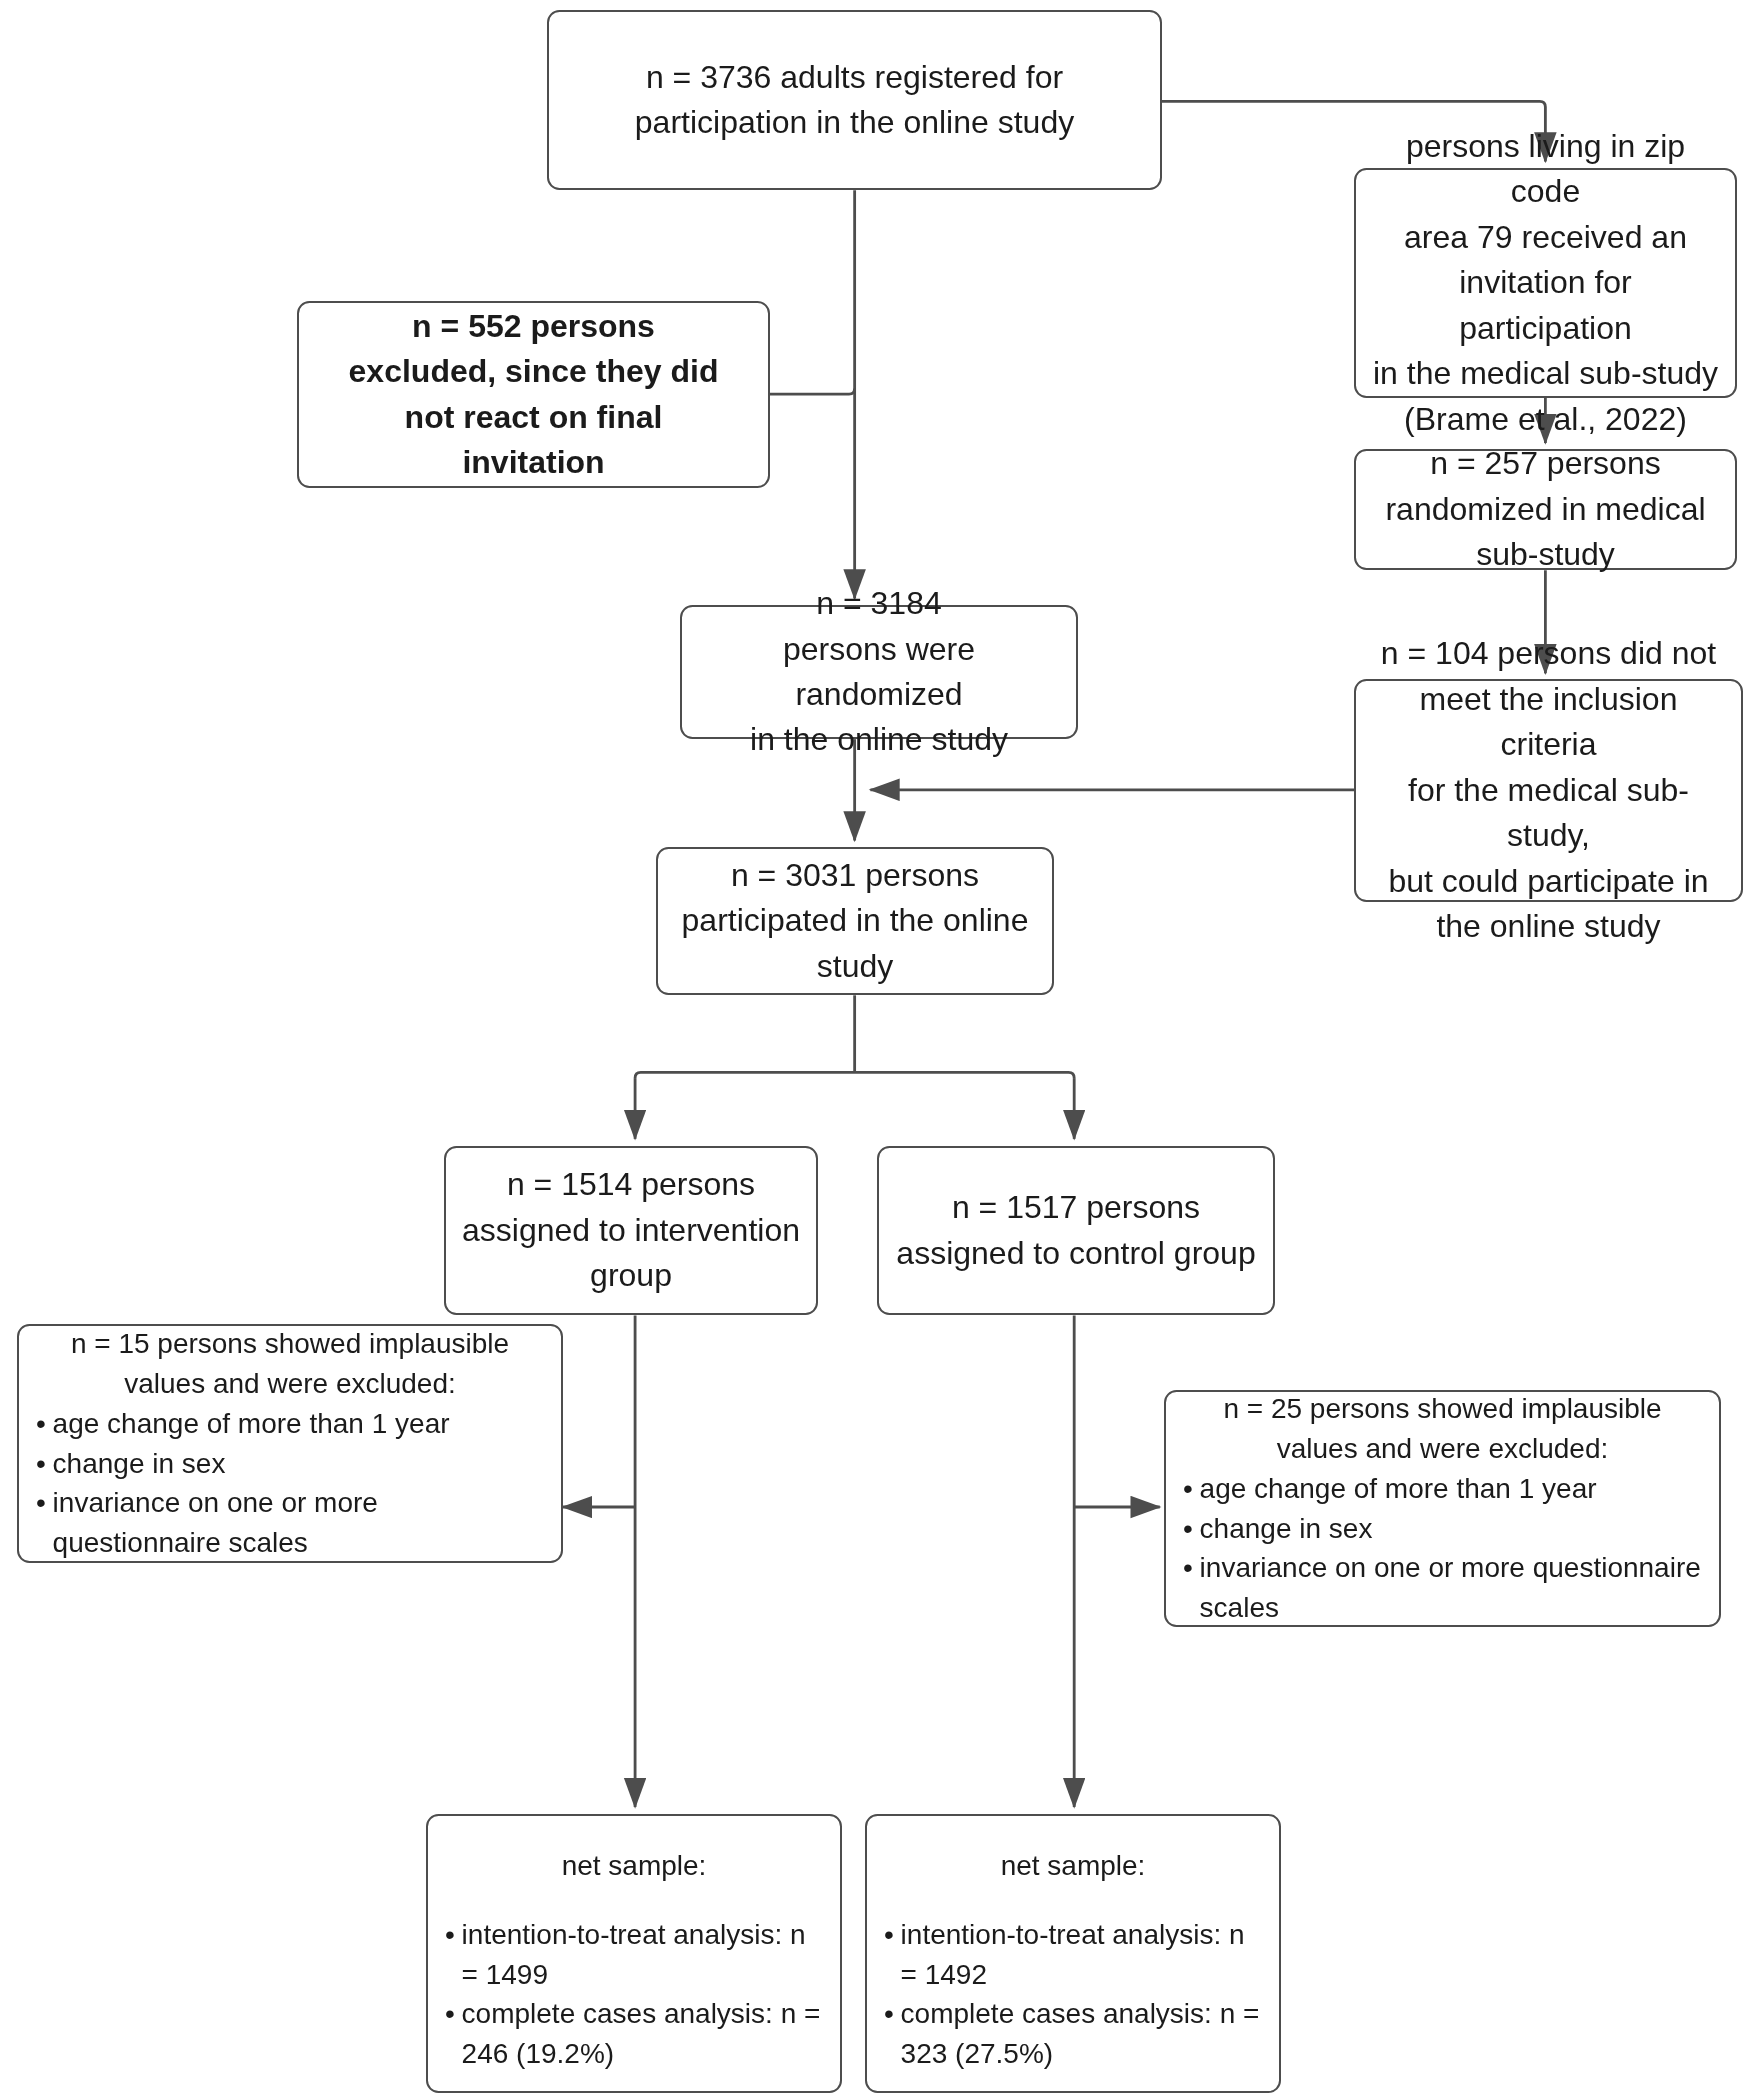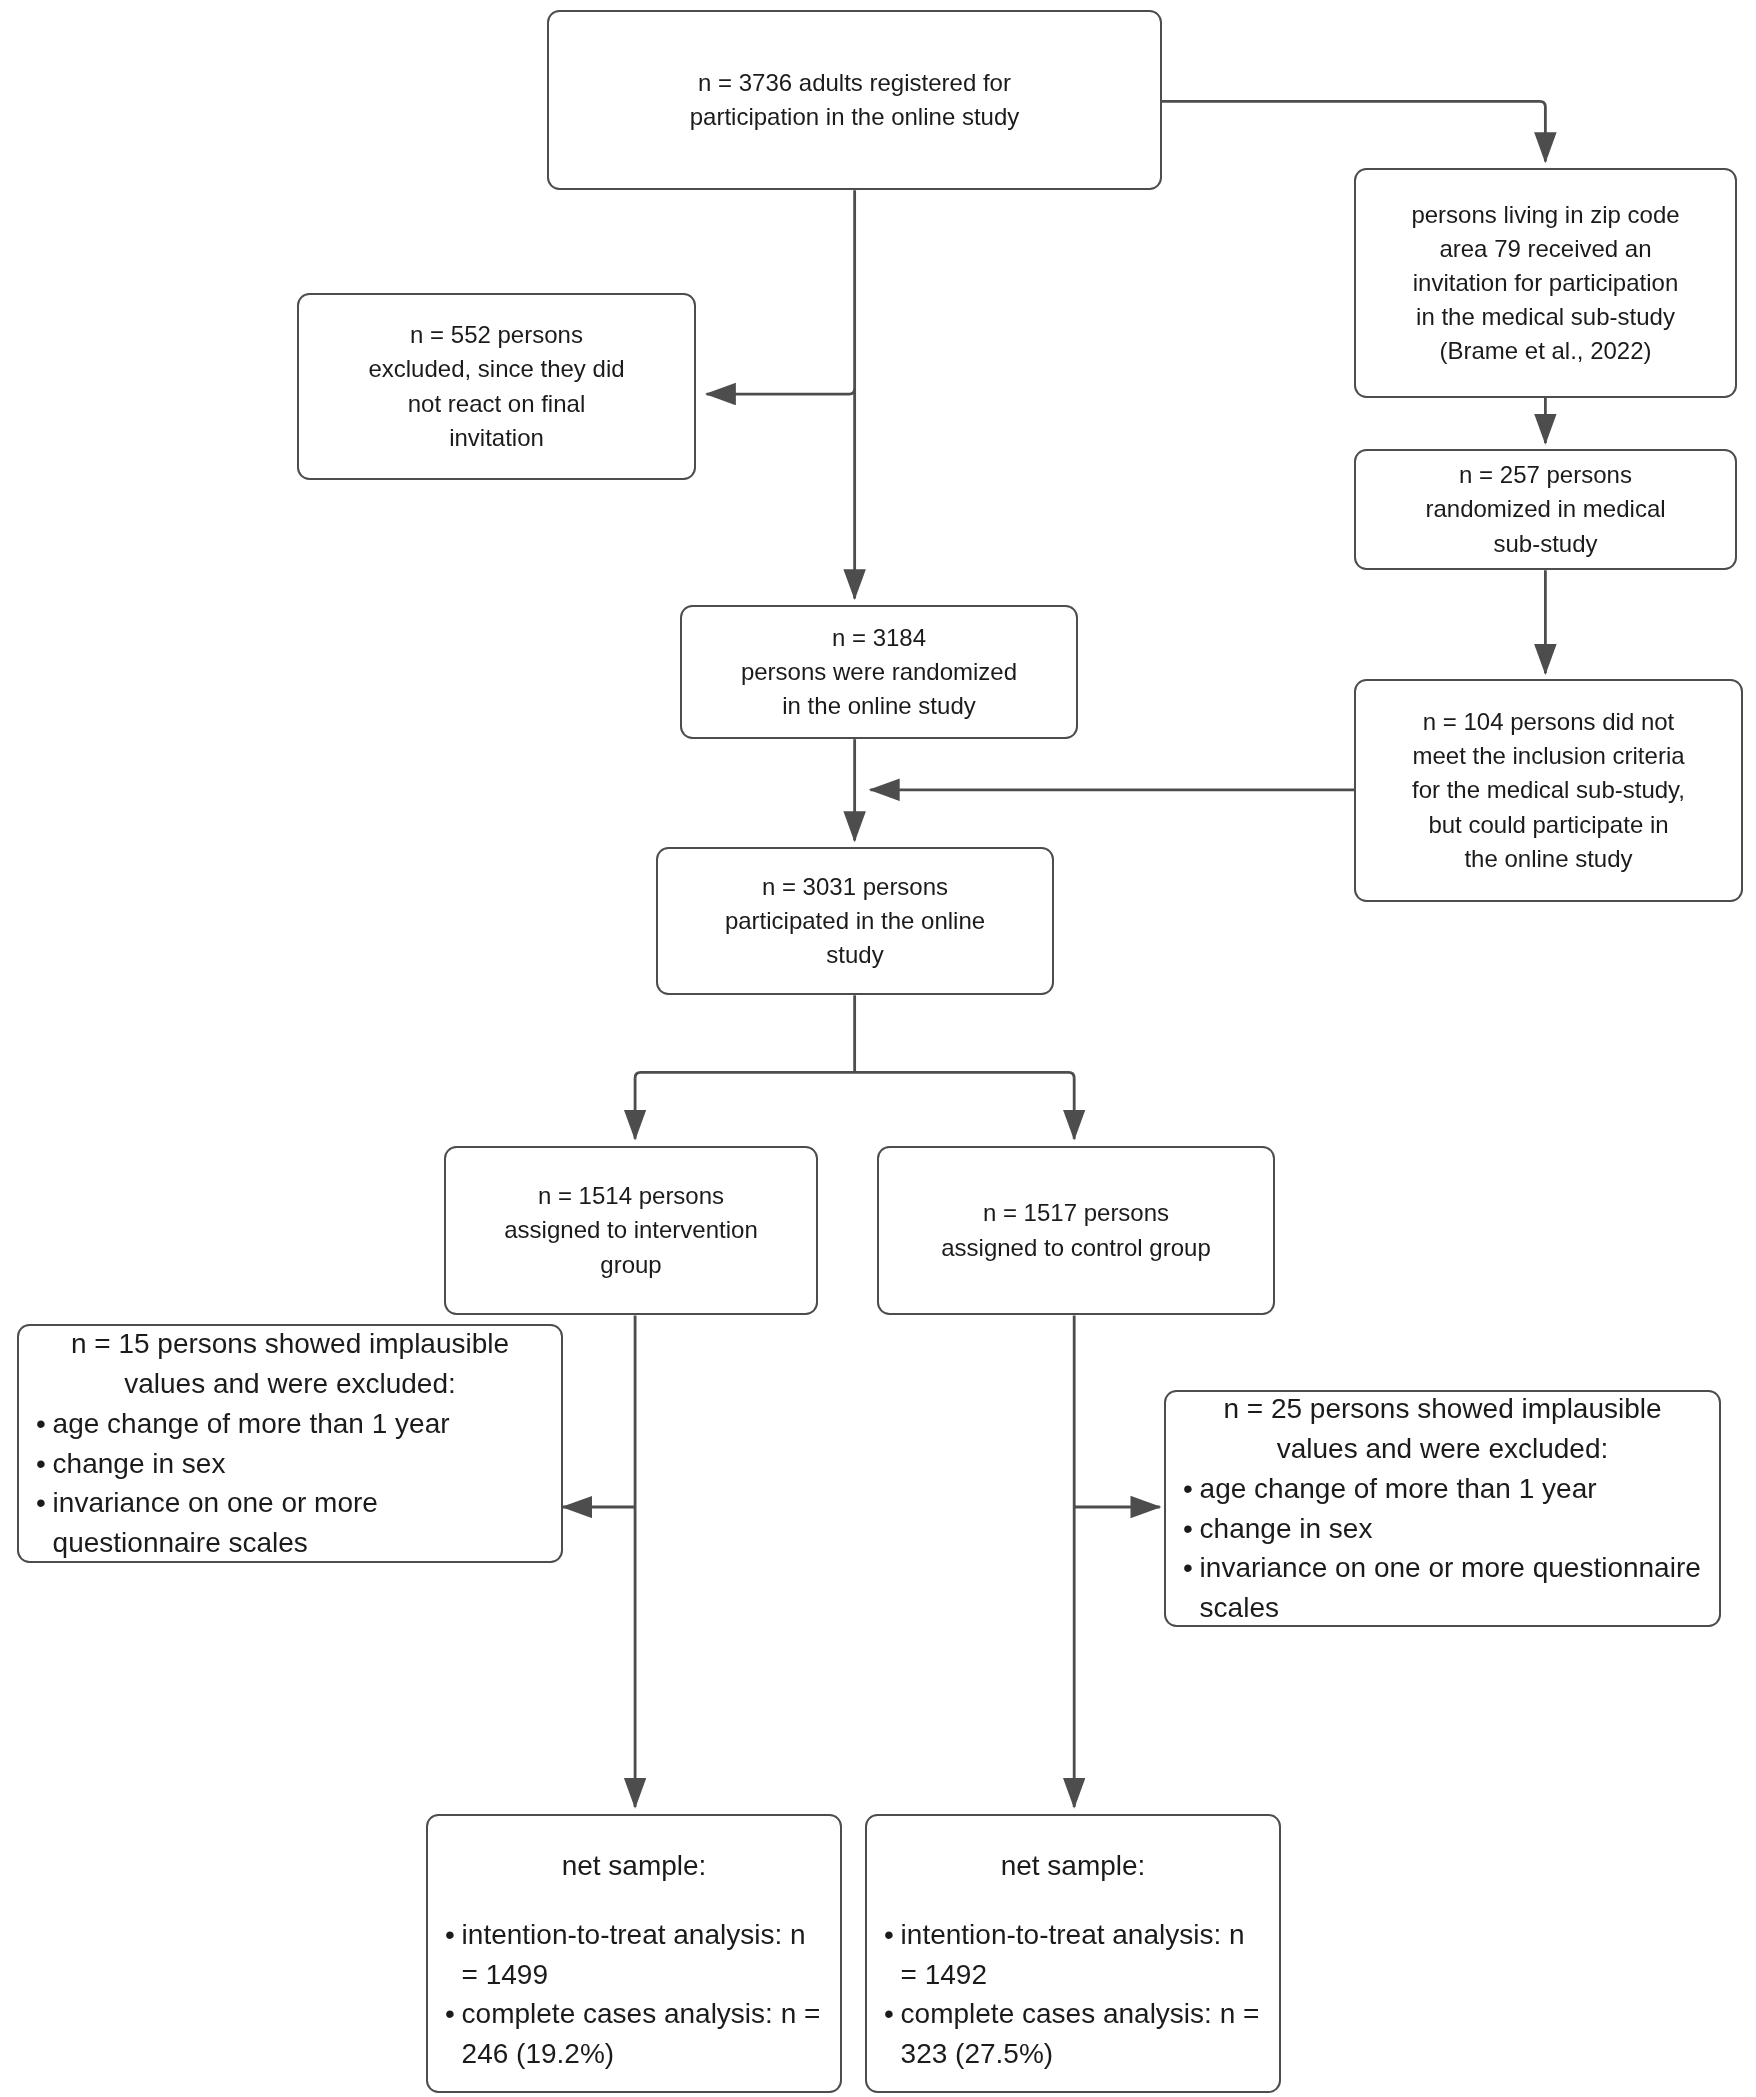--- a/index.html
+++ b/index.html
@@ -31,21 +31,21 @@
     background: #ffffff;
     border: 2.8px solid #4d4d4d;
     border-radius: 12.4px;
     display: flex;
     align-items: center;
     justify-content: center;
     padding: 10px 14.6px;
   }
   .node-text {
     font-family: "Liberation Sans", sans-serif;
-    font-size: 24px;
+    font-size: 32px;
     line-height: 1.42;
     color: #1b1b1b;
     text-align: center;
     white-space: pre-line;
     width: 100%;
   }
   .bullet-list {
     margin: 0;
     padding: 0;
     list-style: none;
@@ -126,21 +126,21 @@
   </div>
 
   <div class="node-box" style="left:1354px; top:168px; width:383px; height:230px;">
     <div class="node-text">persons living in zip code
 area 79 received an
 invitation for participation
 in the medical sub-study
 (Brame et al., 2022)</div>
   </div>
 
-  <div class="node-box" style="left:297px; top:293px; width:399px; height:187px;">
+  <div class="node-box" style="left:297px; top:301px; width:473px; height:187px;font-weight:bold;">
     <div class="node-text">n = 552 persons
 excluded, since they did
 not react on final
 invitation</div>
   </div>
 
   <div class="node-box" style="left:1354px; top:449px; width:383px; height:121px;">
     <div class="node-text">n = 257 persons
 randomized in medical
 sub-study</div>

